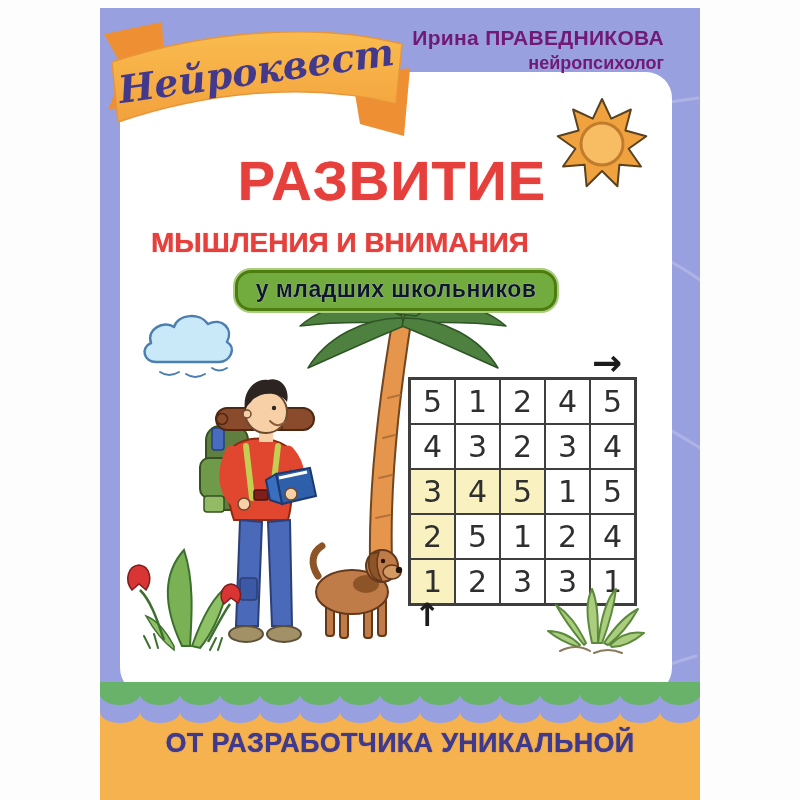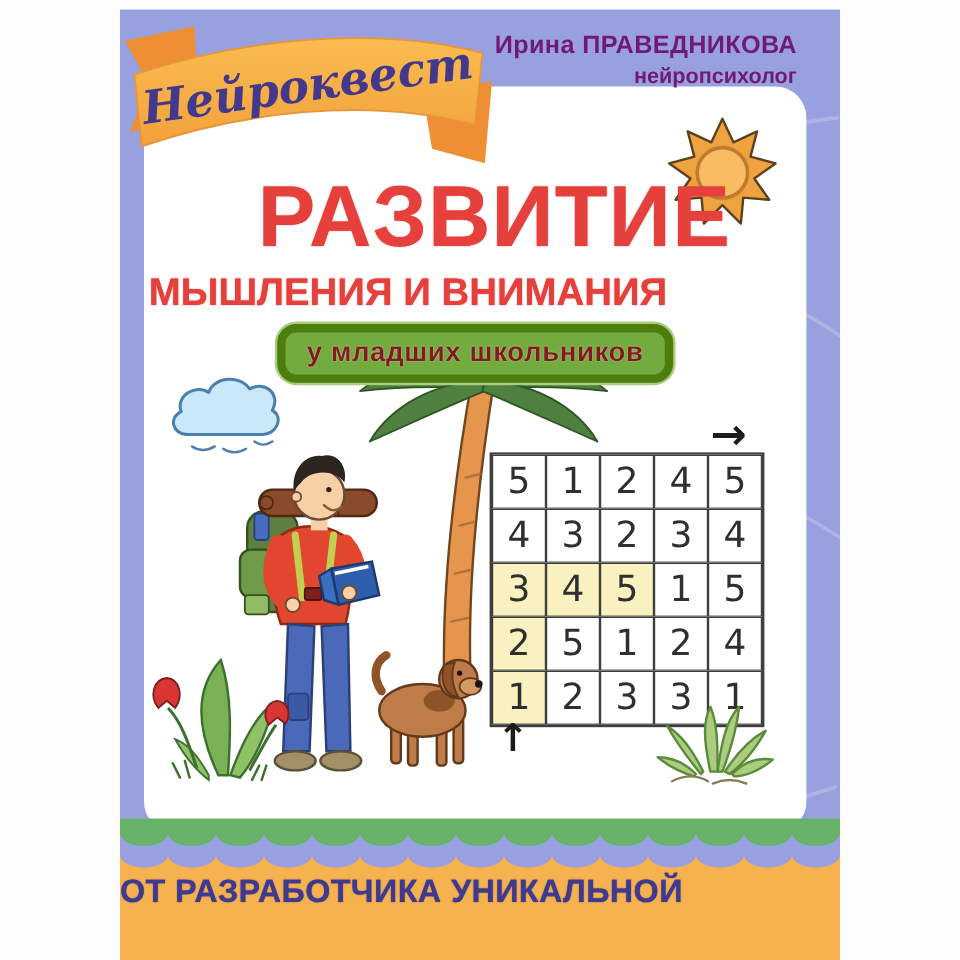--- a/index.html
+++ b/index.html
@@ -22,34 +22,34 @@
     font-family:"DejaVu Serif","Liberation Serif",serif;
     font-style:italic;font-weight:bold;
   }
   .author{
     position:absolute;top:18px;right:36px;text-align:right;color:#701a75;z-index:5;
   }
   .author .name{font-size:21px;font-weight:bold;letter-spacing:.3px;}
   .author .role{font-size:18px;font-weight:bold;margin-top:3px;}
   .sun{position:absolute;left:452px;top:84px;width:100px;height:104px;z-index:3;}
   .title1{
-    position:absolute;left:36px;top:140px;width:552px;text-align:center;
-    color:#e5403c;font-size:72px;line-height:66px;font-weight:bold;
+    position:absolute;left:16px;top:140px;width:552px;text-align:center;
+    color:#e5403c;font-size:56px;line-height:66px;font-weight:bold;
     letter-spacing:1px;z-index:4;text-shadow:0 0 1px #e5403c;
   }
   .title2{
     position:absolute;left:20px;top:212px;width:440px;text-align:center;
-    color:#e5403c;font-size:32px;line-height:46px;font-weight:bold;
+    color:#e5403c;font-size:28px;line-height:46px;font-weight:bold;
     z-index:4;text-shadow:0 0 1px #e5403c;
   }
   .badge-wrap{position:absolute;left:20px;top:262px;width:552px;text-align:center;z-index:4;}
   .badge{
-    display:inline-block;background:#72ab3e;color:#7f1d1d;
+    display:inline-block;background:#72ab3e;color:#0f172a;
     font-size:23px;font-weight:bold;letter-spacing:.5px;
-    padding:3px 18px 5px;border-radius:16px;border:7px solid #4d7c0f;
+    padding:3px 18px 5px;border-radius:16px;border:3px solid #4d7c0f;
     box-shadow:0 0 0 2px #a8cd7d;text-shadow:0 0 1px #fff;
   }
   .scene{position:absolute;left:20px;top:290px;width:552px;height:390px;z-index:3;}
   .grid{
     position:absolute;left:308px;top:369px;z-index:4;
     display:grid;grid-template-columns:repeat(5,45px);grid-auto-rows:45px;
     border:2px solid #3e3e3e;background:#fff;
   }
   .cell{
     box-sizing:border-box;border:1px solid #3e3e3e;background:#ffffff;
@@ -59,21 +59,21 @@
   .cell.hl{background:#faf1c0;}
   .arrow{
     position:absolute;color:#1c1c1c;font-weight:bold;z-index:5;
     font-family:"DejaVu Sans",sans-serif;
   }
   .arrow-exit{left:492px;top:334px;font-size:36px;}
   .arrow-entry{left:314px;top:588px;font-size:32px;}
   .agave{position:absolute;left:440px;top:573px;width:110px;height:75px;z-index:5;}
   .footer-bands{position:absolute;left:0;top:672px;width:600px;height:120px;z-index:6;}
   .footer-text{
-    position:absolute;left:0;top:720px;width:600px;
+    position:absolute;left:0;top:720px;width:600px;text-align:center;
     color:#3f3a8e;font-size:27px;line-height:31px;font-weight:bold;
     letter-spacing:.3px;z-index:7;text-shadow:0 0 1px #3f3a8e;
   }
 </style>
 </head>
 <body>
 
 <div class="stage">
   <div class="cover">
 

